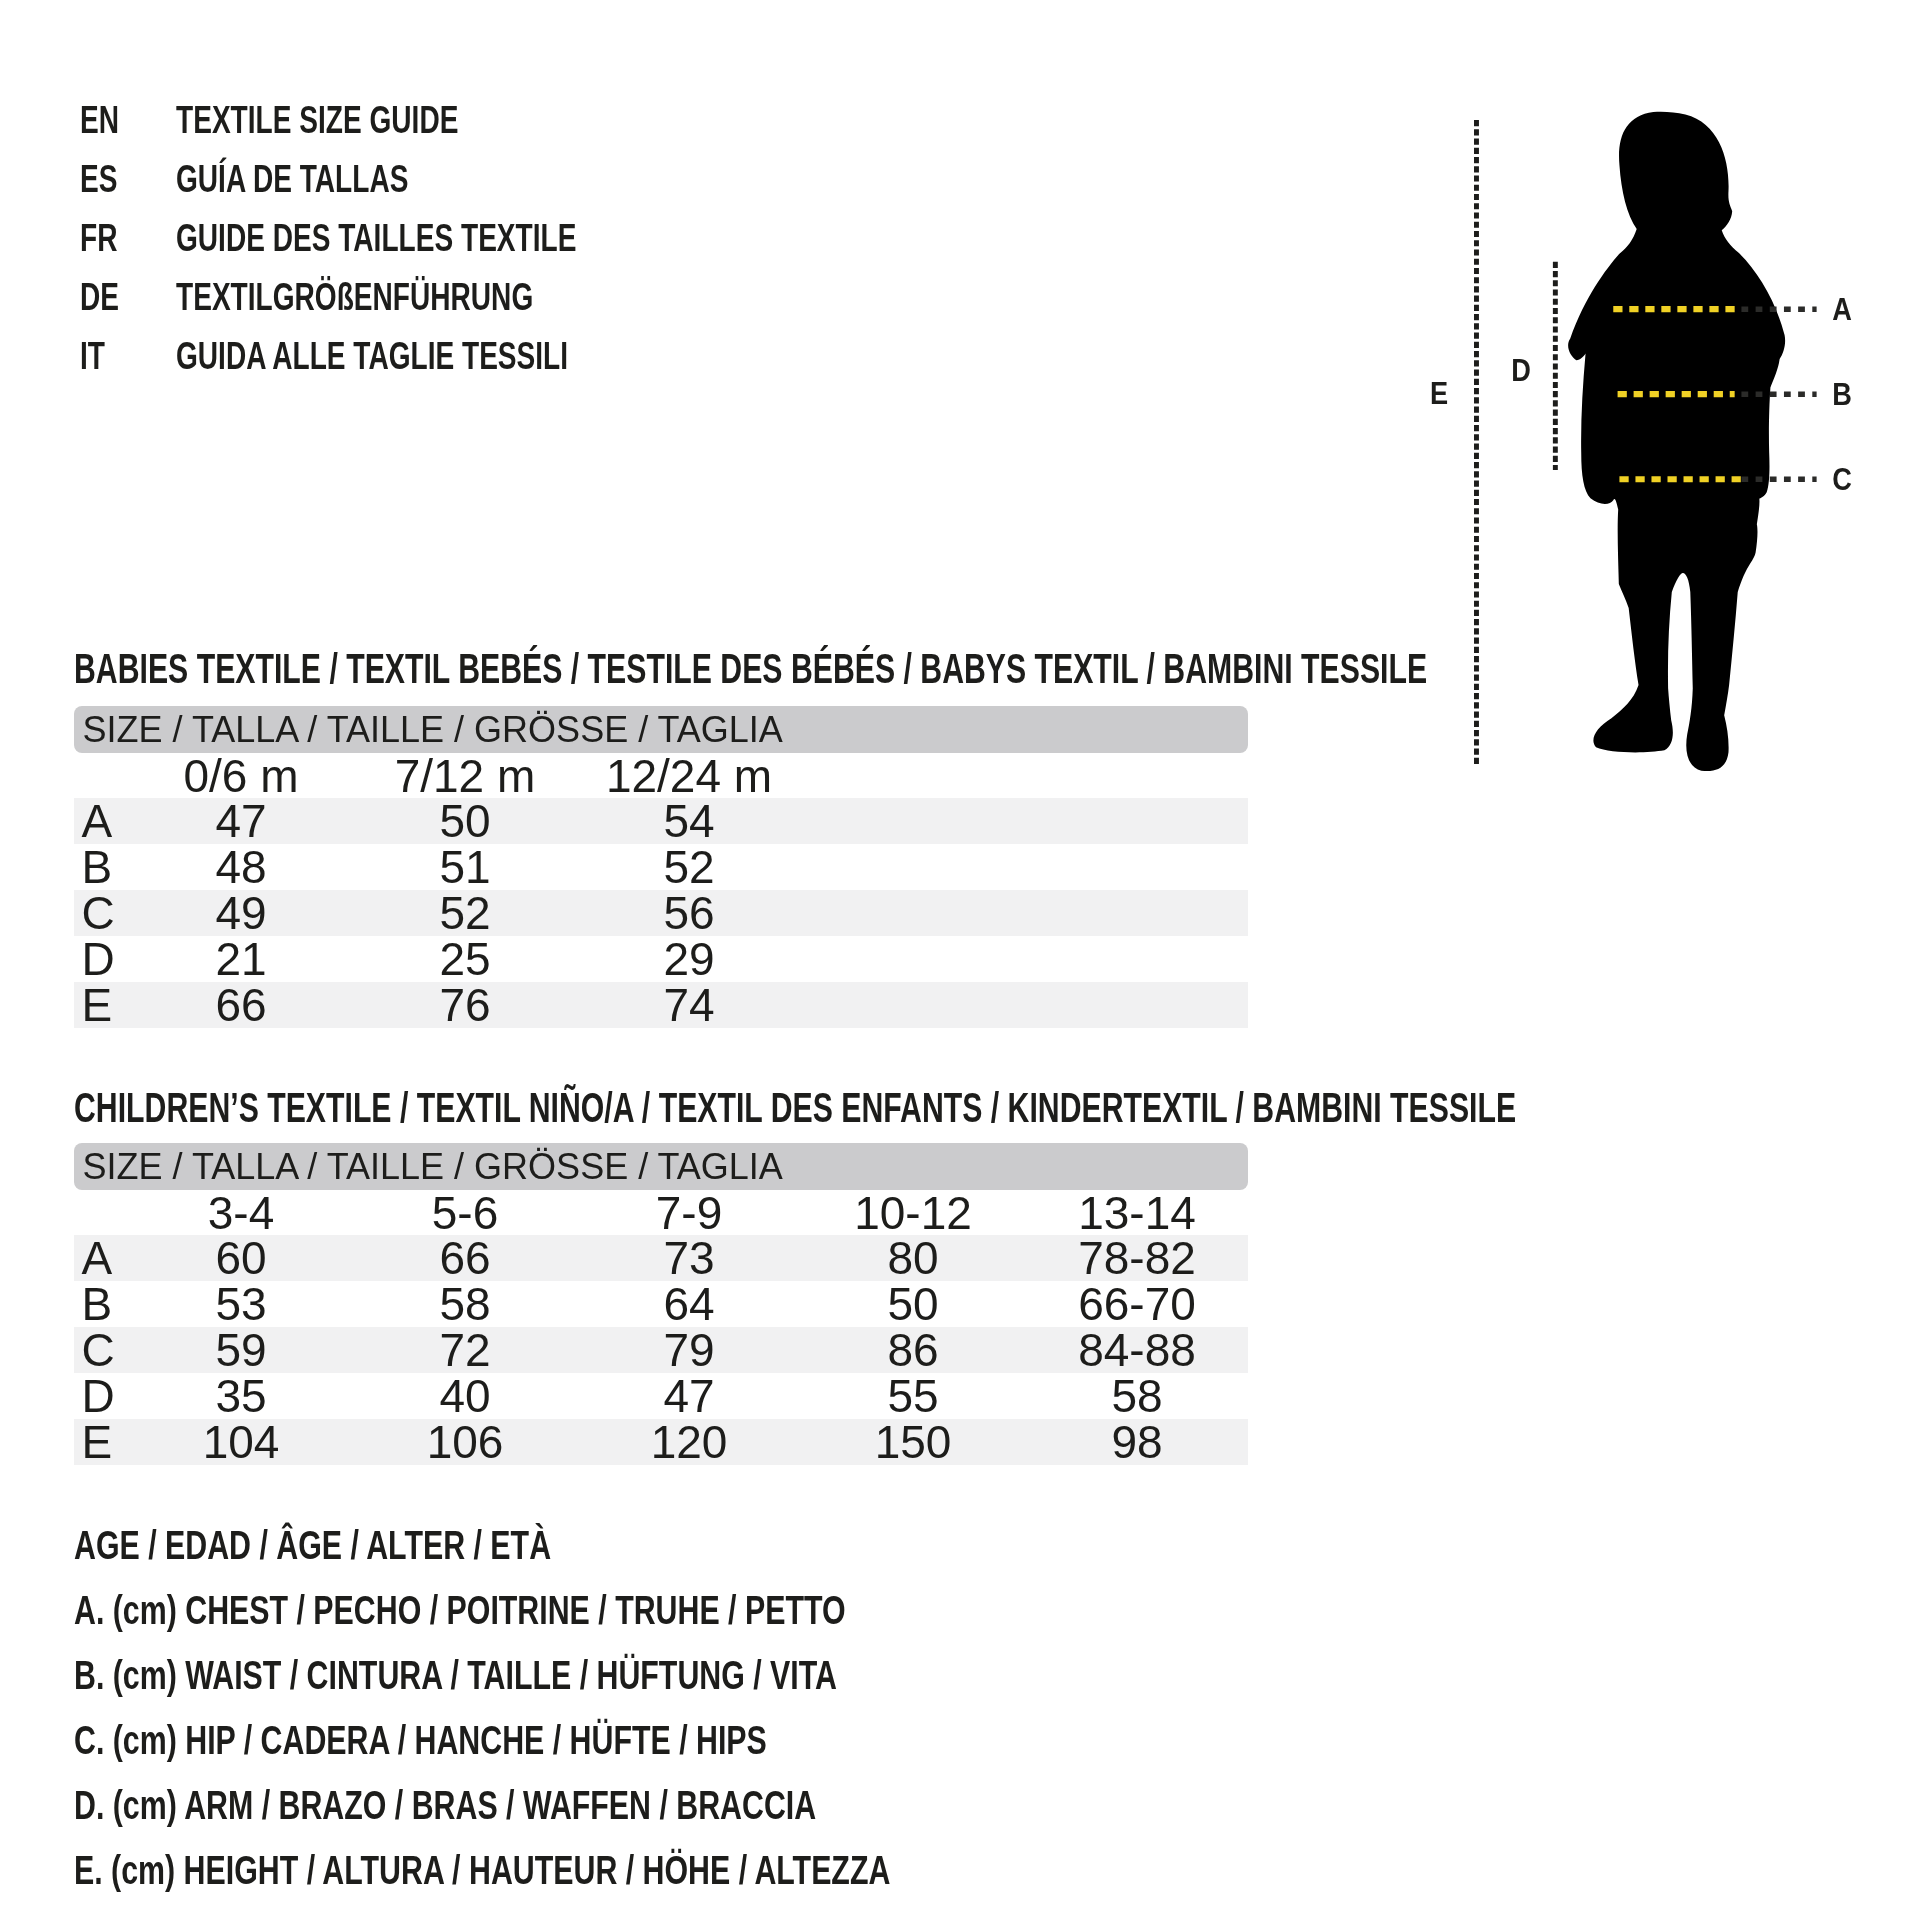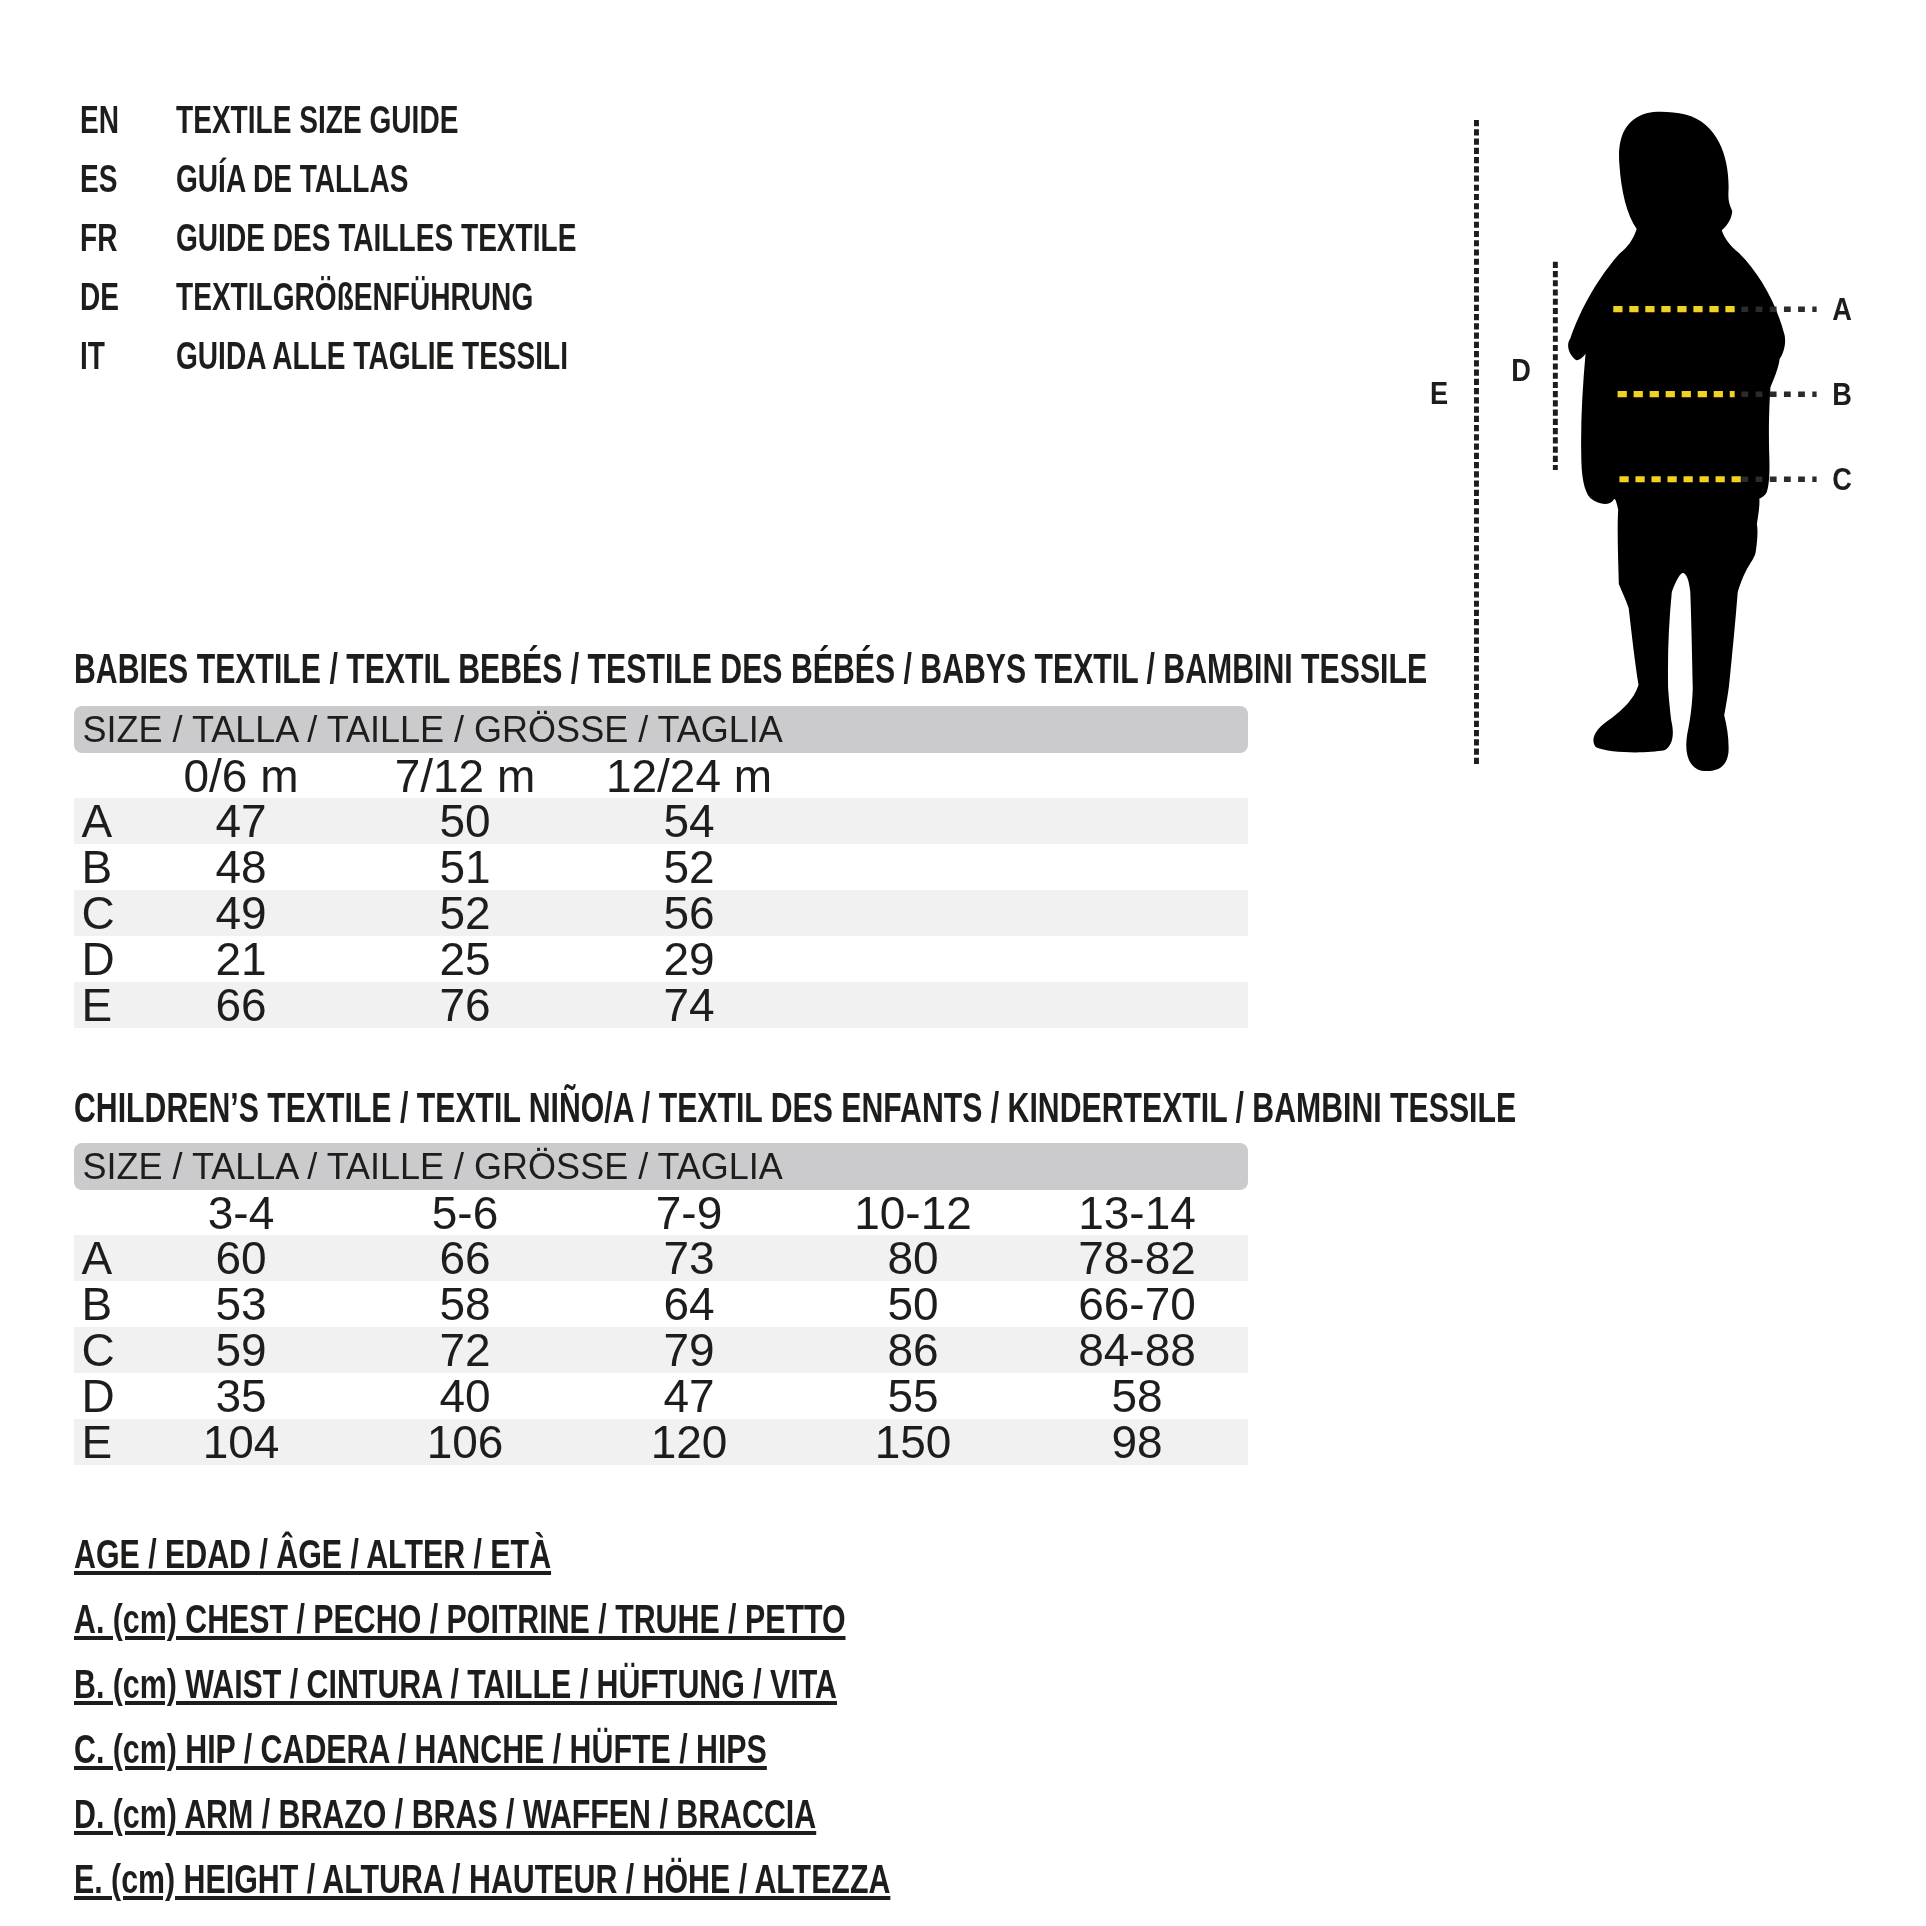--- a/index.html
+++ b/index.html
@@ -35,21 +35,21 @@
     padding-left:8.6px;box-sizing:border-box;
     font-size:36px;font-weight:500;white-space:nowrap;border-radius:8px;
   }
   .tbl-row{display:flex;align-items:center;height:45px;font-size:46px;font-weight:500;}
   .tbl-row.data{height:46px;}
   .tbl-row.s{background:#f1f1f2;}
   .rl{width:55px;flex:0 0 55px;padding-left:7.4px;box-sizing:border-box;}
   .cell{width:224px;flex:0 0 224px;text-align:center;}
   
   .legend{position:absolute;left:0;top:1522px;}
-  .legend-row{display:flex;align-items:center;height:65px;padding-left:74px;font-size:41px;text-decoration:underline;}
+  .legend-row{display:flex;align-items:flex-start;height:65px;padding-left:74px;font-size:41px;}
   .legend-row .cond{transform:scaleX(0.74);}
   
   .fig-svg{position:absolute;left:1405px;top:86px;}
   .fig-label{
     position:absolute;
     transform:translate(-50%,-50%) scaleX(0.85);
     font-size:32px;font-weight:700;white-space:nowrap;
   }
 </style>
 </head>

